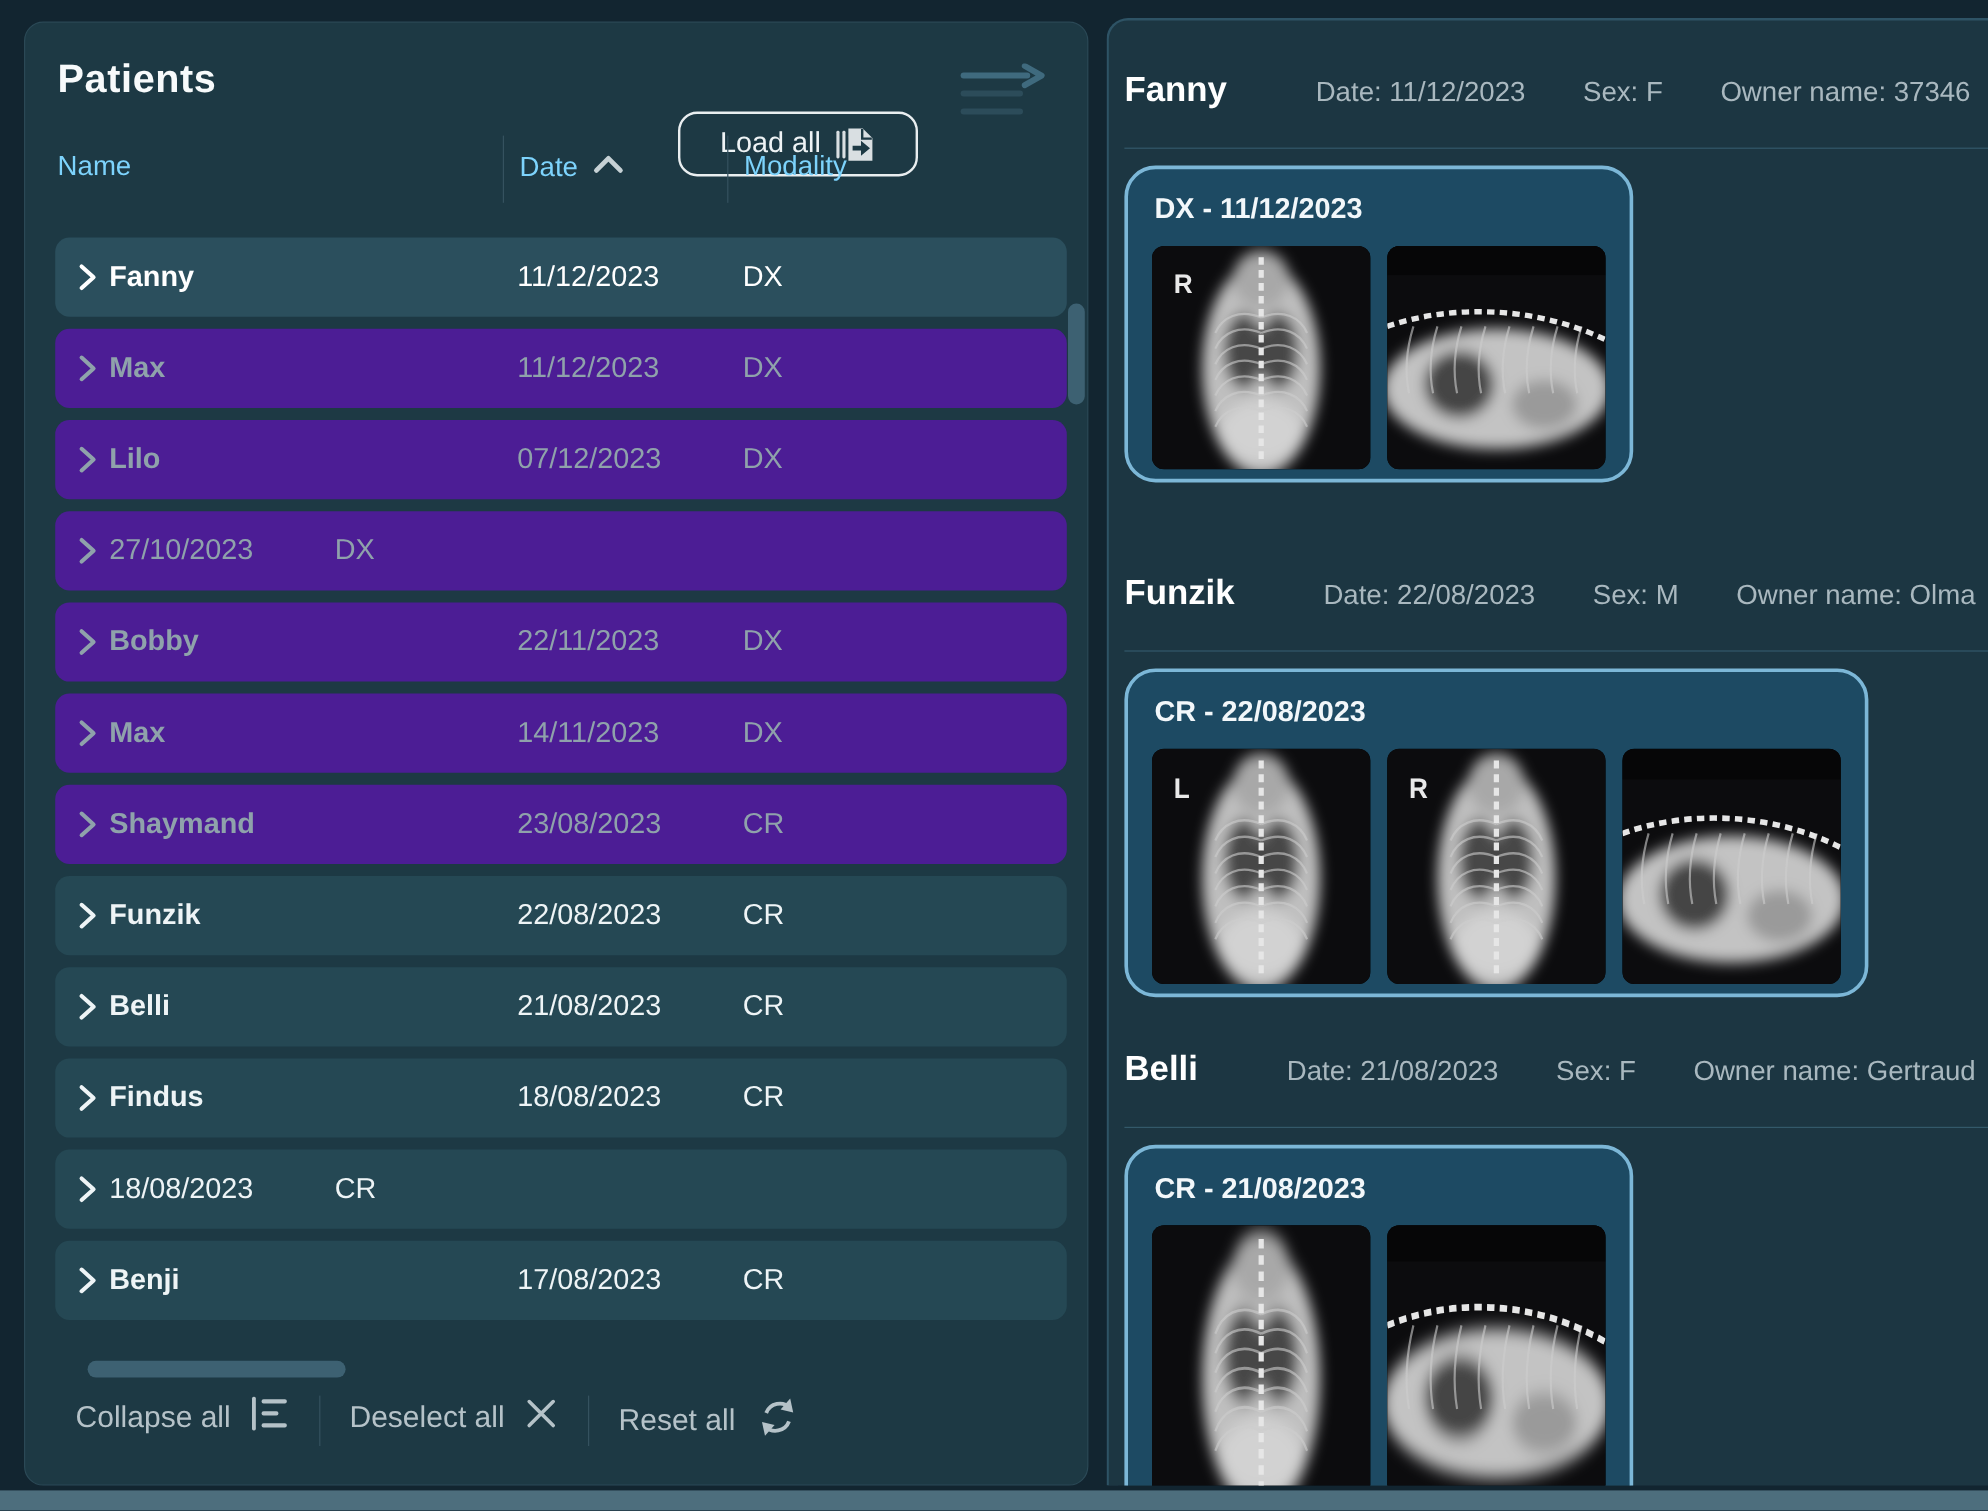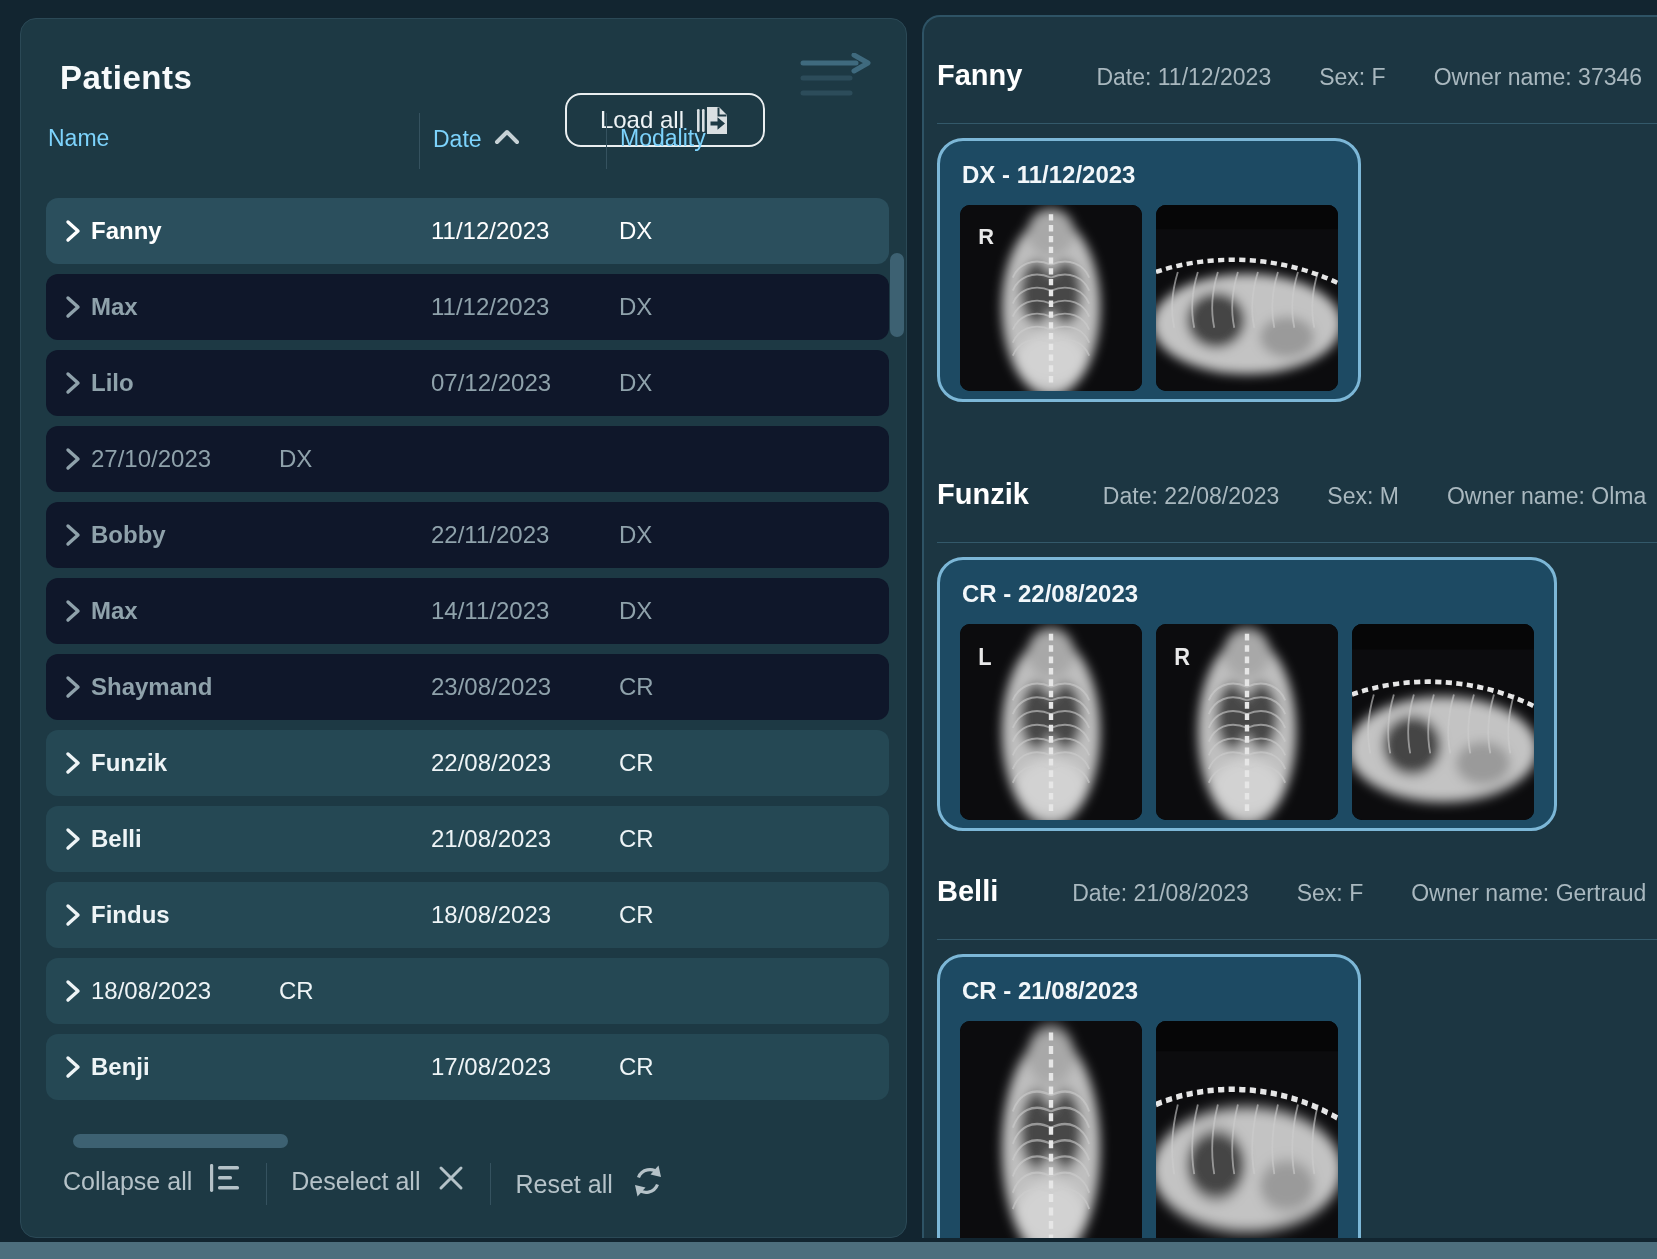--- a/index.html
+++ b/index.html
@@ -9,21 +9,21 @@
     background:#122530;
     font-family:"Liberation Sans", sans-serif;
   }
   
   .panel-left{
     position:absolute;left:20px;top:18px;width:887px;bottom:21px;
     background:#1d3944;border:1px solid #2b4956;border-radius:16px;
     overflow:hidden;
   }
   .panel-header{position:absolute;top:28px;left:27px;right:14px;height:64px;}
-  .panel-title{margin:12px;font-size:33px;font-weight:bold;color:#f7fafb;letter-spacing:.5px;}
+  .panel-title{margin:0;font-size:33px;font-weight:bold;color:#f7fafb;letter-spacing:.5px;}
   .load-all{
     position:absolute;right:127px;top:2px;height:54px;
     display:flex;align-items:center;gap:12px;padding:0 33px;
     background:transparent;border:2px solid #e9eef0;border-radius:16px;
     color:#eef3f5;font-size:24px;font-family:inherit;cursor:pointer;margin-top:44px;
   }
   .load-all svg{display:block;}
   .panel-toggle{position:absolute;right:18px;top:6px;width:74px;height:48px;border:none;background:transparent;cursor:pointer;padding:0;}
   
   .cols{position:absolute;top:94px;left:0;right:0;height:56px;color:#7dd3fc;font-size:23px;}
@@ -36,21 +36,21 @@
   
   .rows{position:absolute;top:179px;left:25px;width:843px;}
   .row{
     display:flex;align-items:center;height:66px;margin-bottom:10px;
     border-radius:12px;font-size:24px;cursor:pointer;
   }
   .row .chev{width:30px;margin-left:15px;display:flex;align-items:center;}
   .row .pname{width:340px;font-weight:bold;}
   .row .pdate{width:188px;}
   .row .pmod{flex:1;}
-  .state-none{background:#0f172a;color:#8fa2ab;align-items:center;}
+  .state-none{background:#4c1d95;color:#8fa2ab;align-items:center;}
   .state-selected{background:#254854;color:#eef4f6;}
   .state-active{background:#2b4f5d;color:#ffffff;}
   
   .hscroll-thumb{position:absolute;left:52px;top:1115px;width:215px;height:14px;border-radius:7px;background:#3d6172;cursor:grab;}
   .vscroll-thumb{position:absolute;right:2px;top:234px;width:14px;height:84px;border-radius:7px;background:#3d6172;cursor:grab;}
   
   .footer{position:absolute;left:42px;bottom:26px;height:48px;display:flex;align-items:flex-start;gap:24px;color:#b5c2c8;font-size:25px;}
   .footer button{display:flex;align-items:center;gap:16px;background:transparent;border:none;color:#b5c2c8;font-size:25px;font-family:inherit;cursor:pointer;padding:0;}
   .footer .vsep{width:1px;height:42px;background:#35525f;}
   

